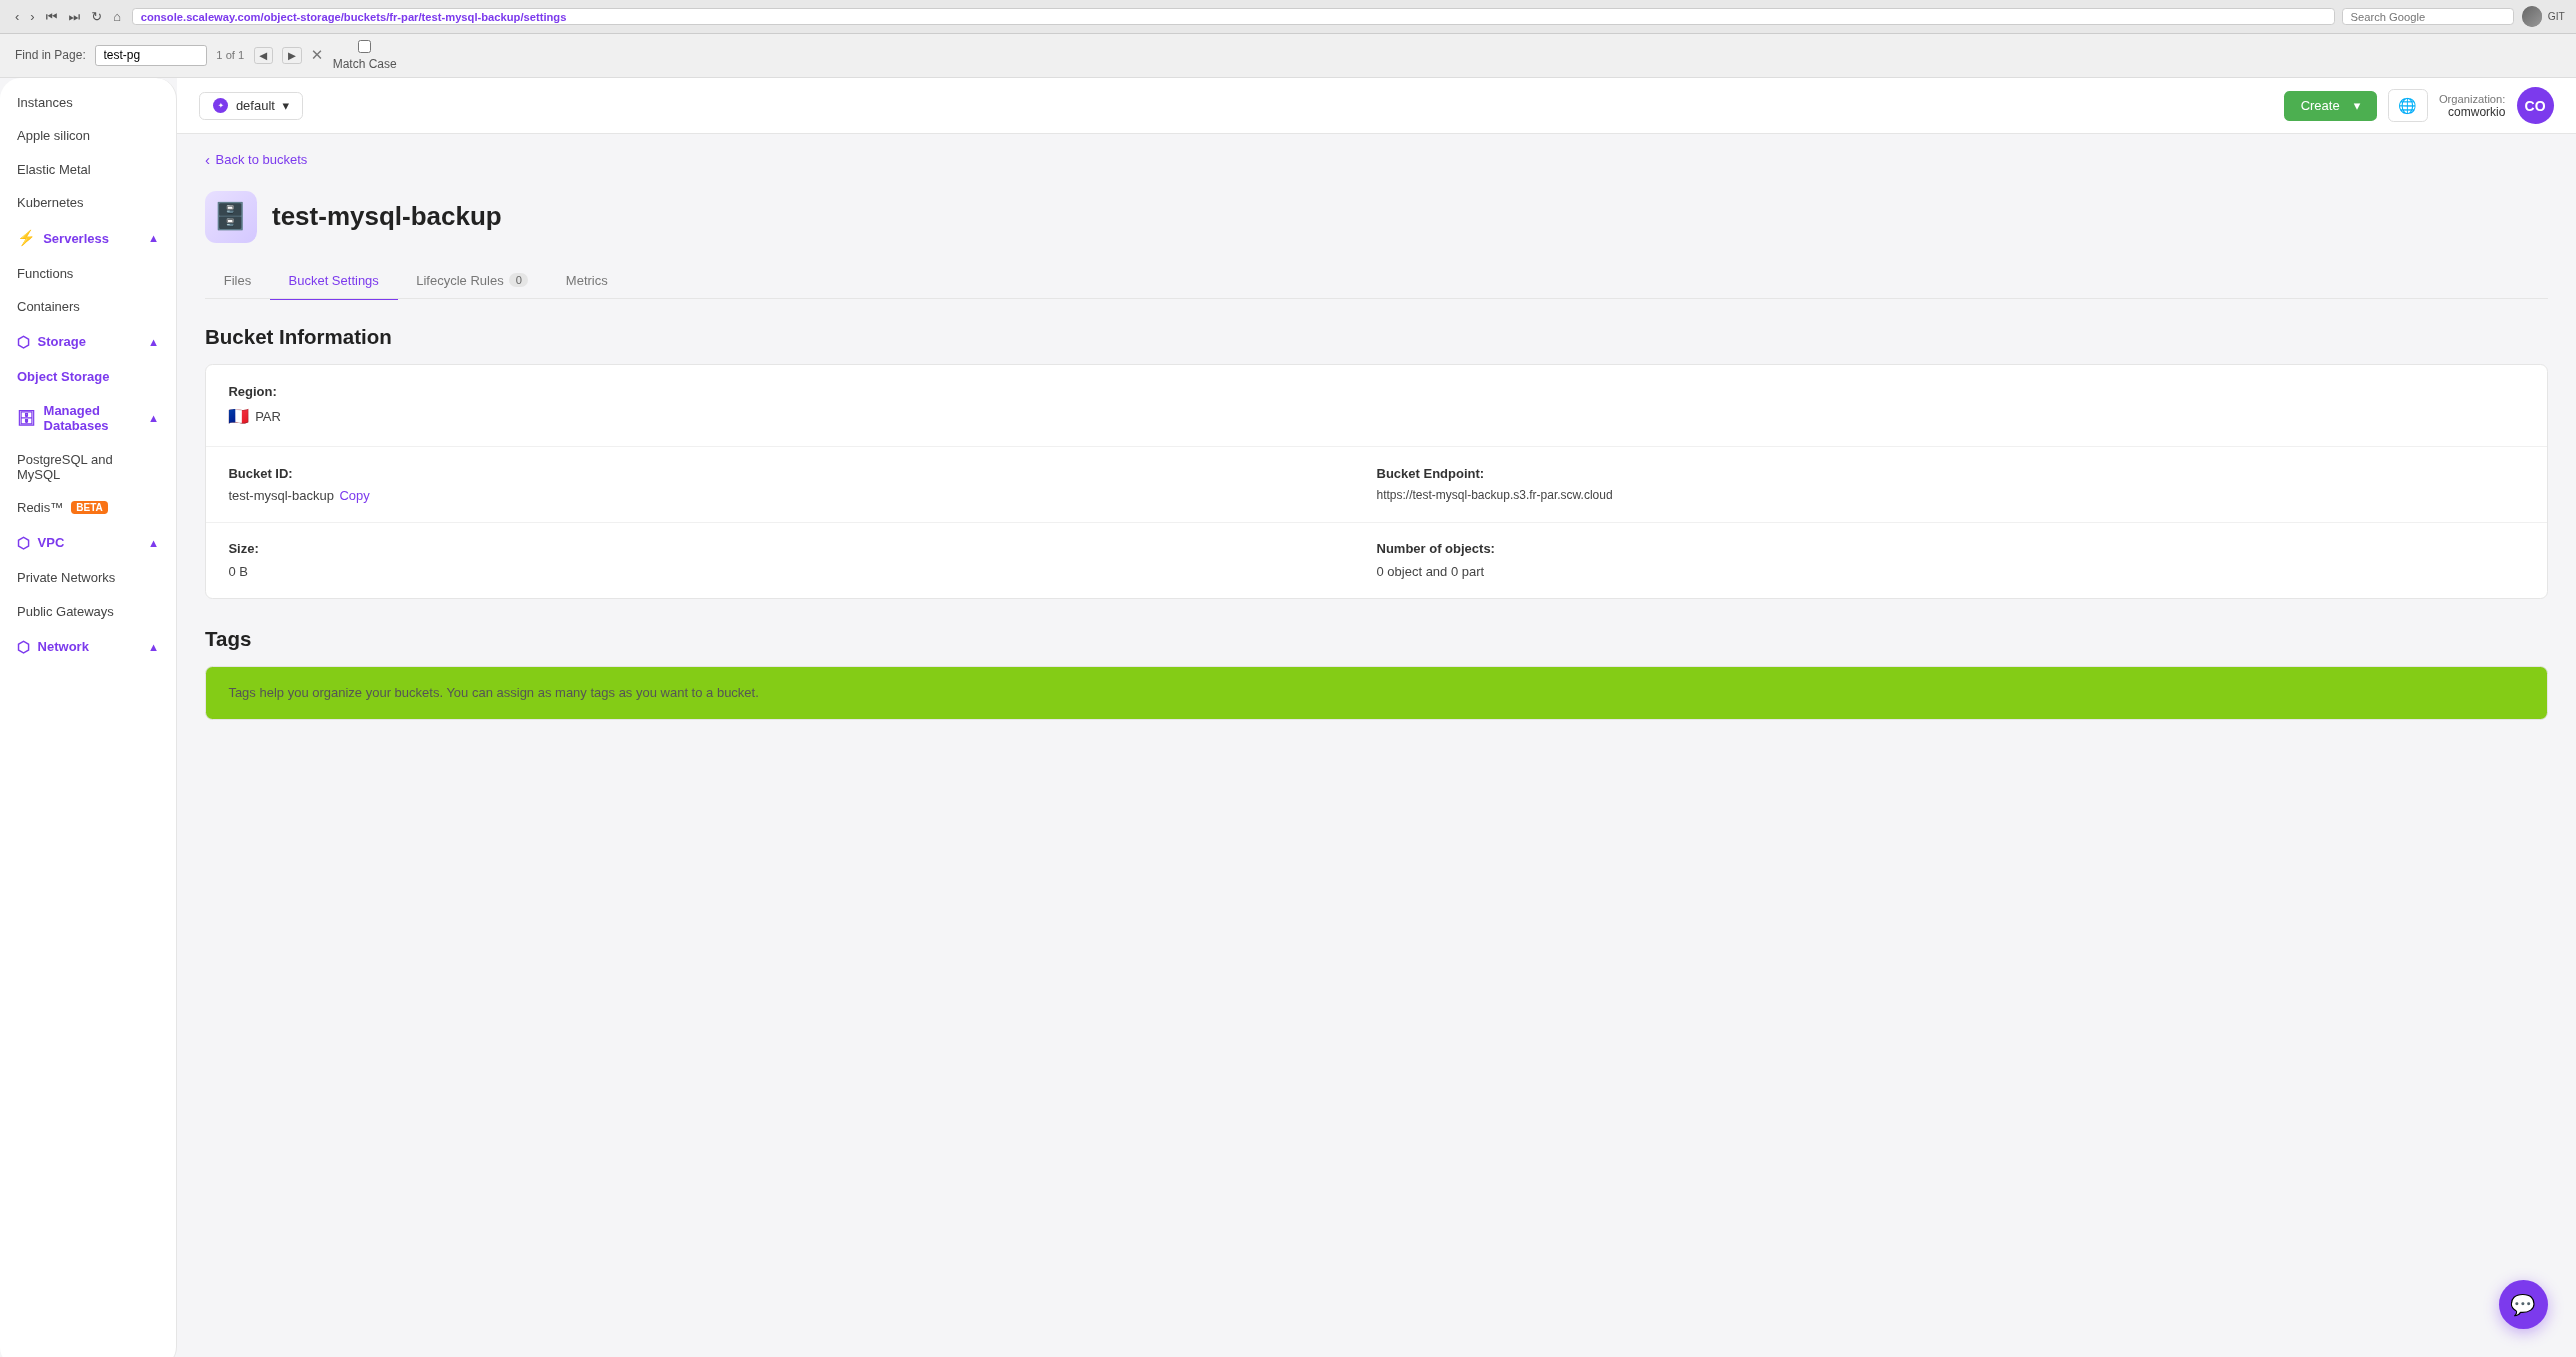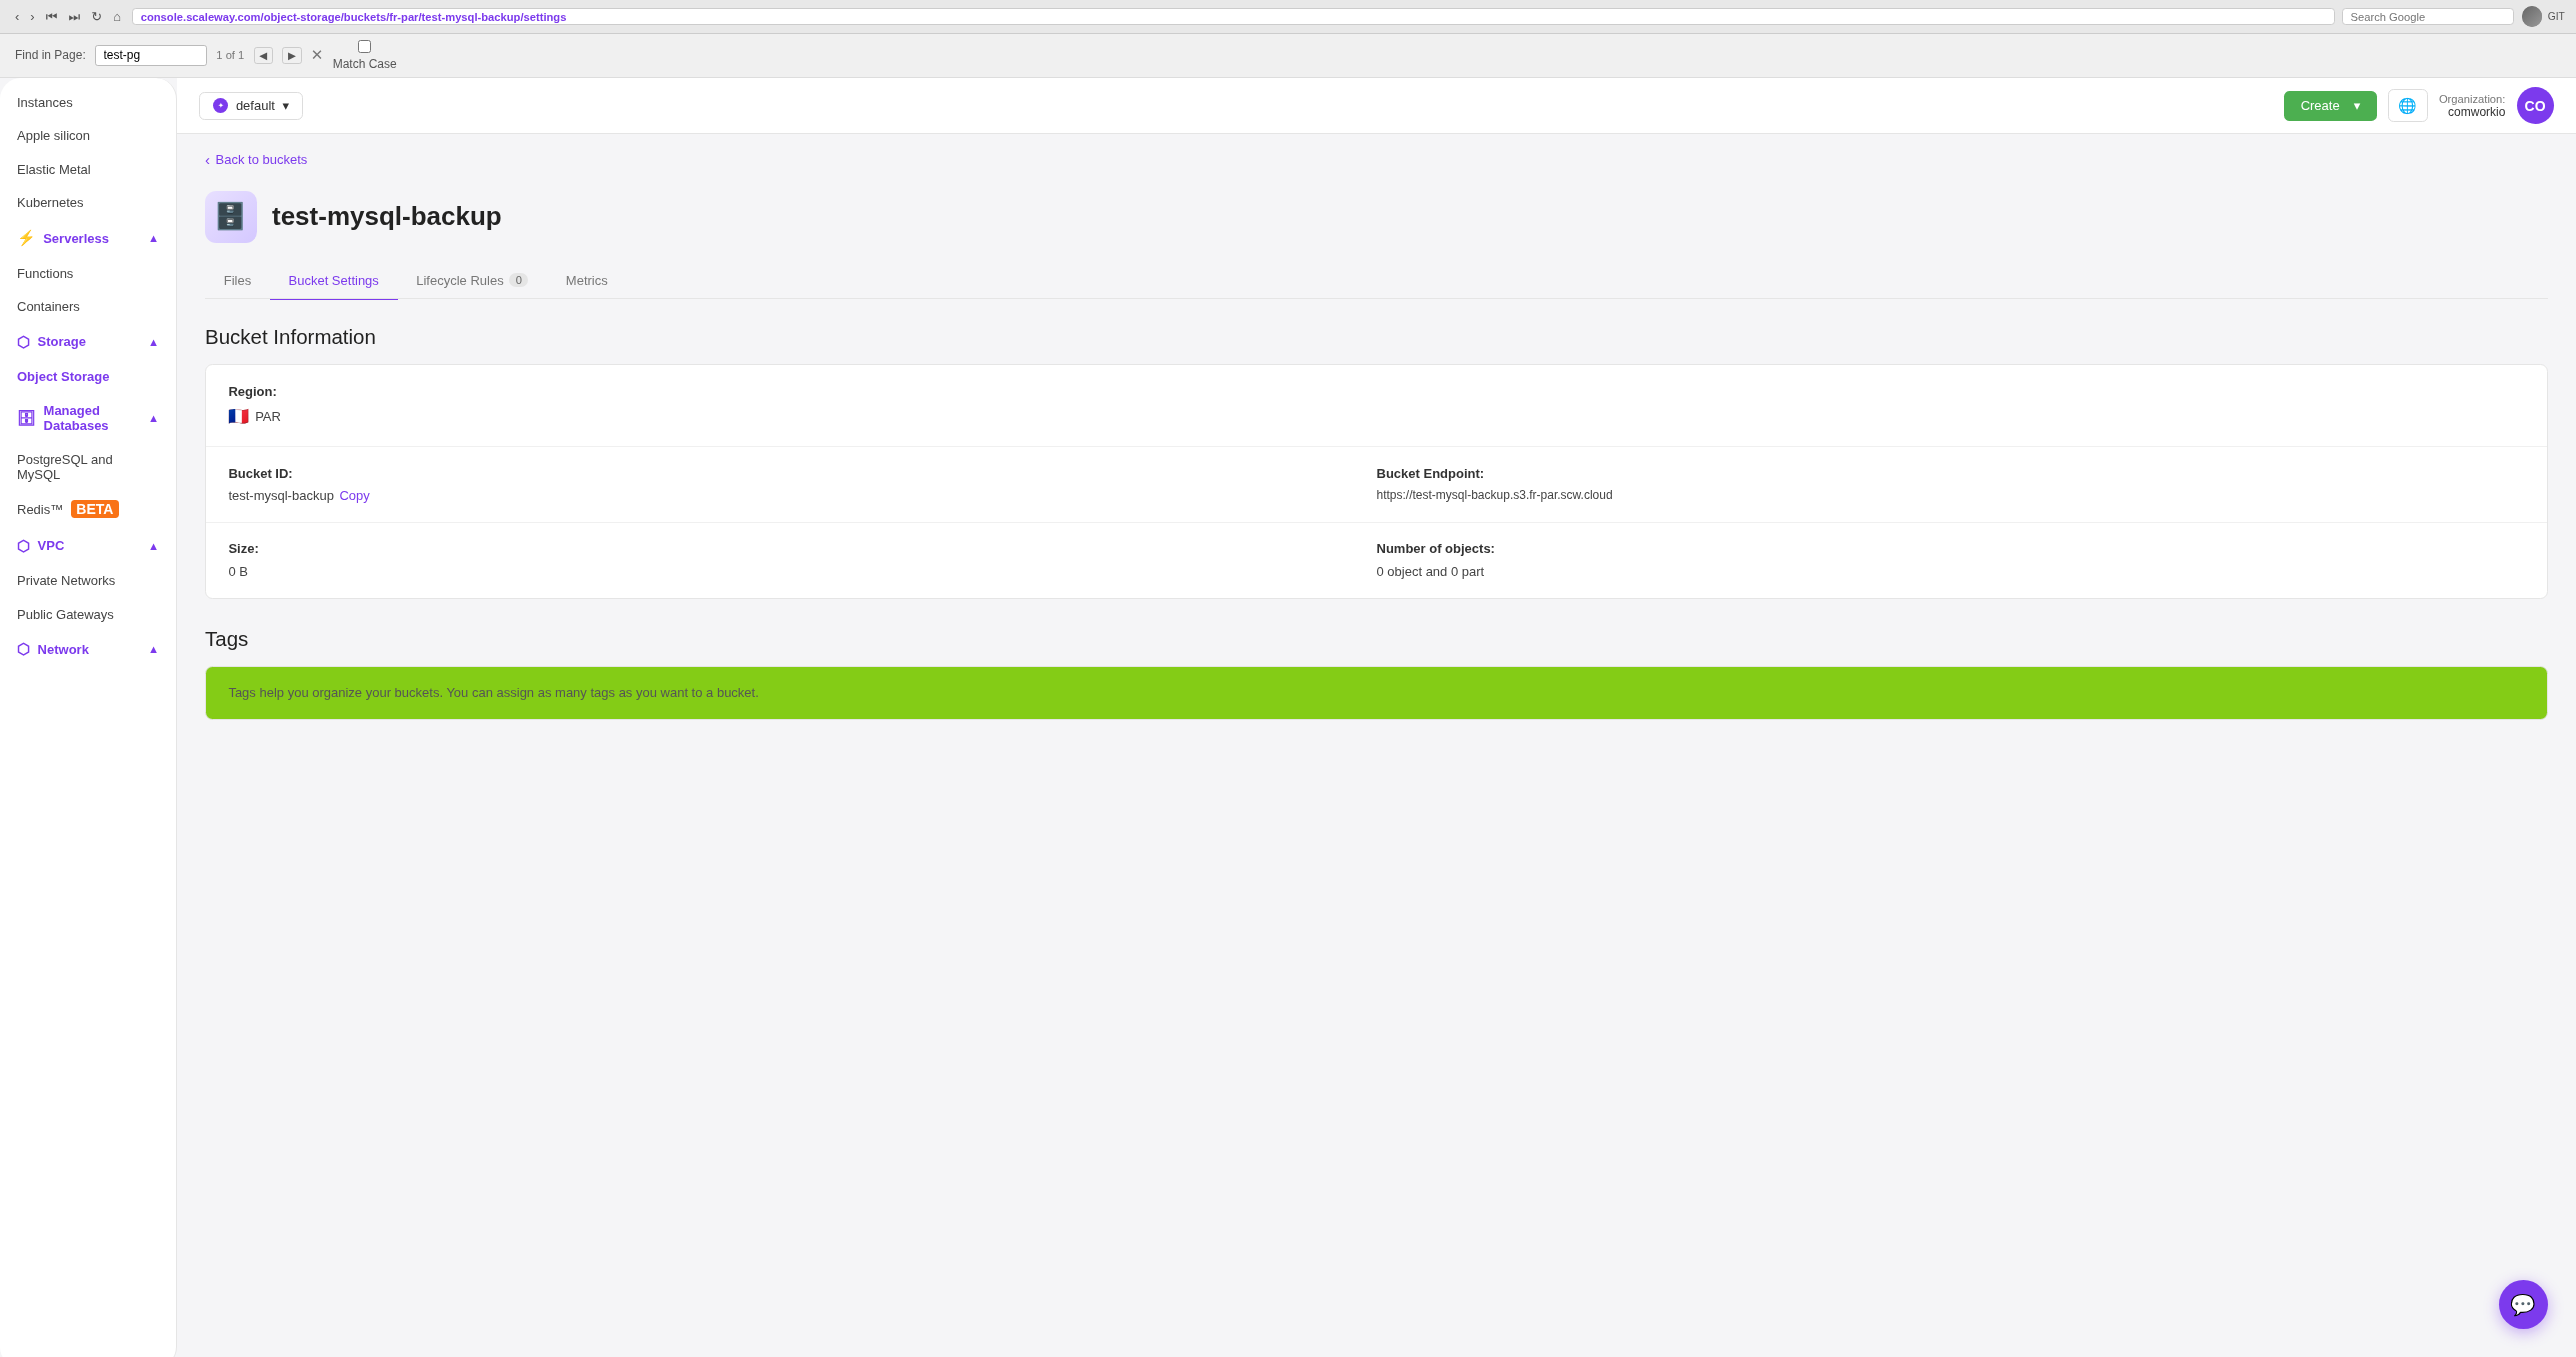--- a/index.html
+++ b/index.html
@@ -214,21 +214,21 @@
     .tab.active { color: #7c3aed; border-bottom-color: #7c3aed; font-weight: 500; }
     .tab-badge {
       background: #e5e5e5;
       border-radius: 9.3px;
       padding: 0.9px 6.5px;
       font-size: 11.2px;
       color: #666;
     }
 
     
-    .section-title { font-size: 20.5px; font-weight: 400; color: #222; margin-bottom: 15px; }
+    .section-title { font-size: 20.5px; font-weight: 700; color: #222; margin-bottom: 15px; }
 
     
     .info-card {
       background: white;
       border: 0.9px solid #e5e5e5;
       border-radius: 7.5px;
       padding: 0;
       margin-bottom: 28px;
     }
     .info-row {
@@ -358,21 +358,21 @@
         <span>Managed Databases</span>
       </span>
       <span class="sidebar-chevron">▲</span>
     </div>
     <div class="sidebar-sub">
       <div class="sidebar-item">
         <span>PostgreSQL and MySQL</span>
       </div>
       <div class="sidebar-item" style="display:flex;align-items:center;gap:7.5px;">
         <span>Redis™</span>
-        <span style="background:#f97316;color:white;border-radius:3.7px;padding:0.9px 5.6px;font-size:14px;font-weight:600;">BETA</span>
+        <span style="background:#f97316;color:white;border-radius:3.7px;padding:0.9px 5.6px;font-size:10px;font-weight:600;">BETA</span>
       </div>
     </div>
 
     <div class="sidebar-section-header">
       <span style="display:flex;align-items:center;gap:7.5px;">
         <span class="icon">⬡</span>
         <span>VPC</span>
       </span>
       <span class="sidebar-chevron">▲</span>
     </div>

